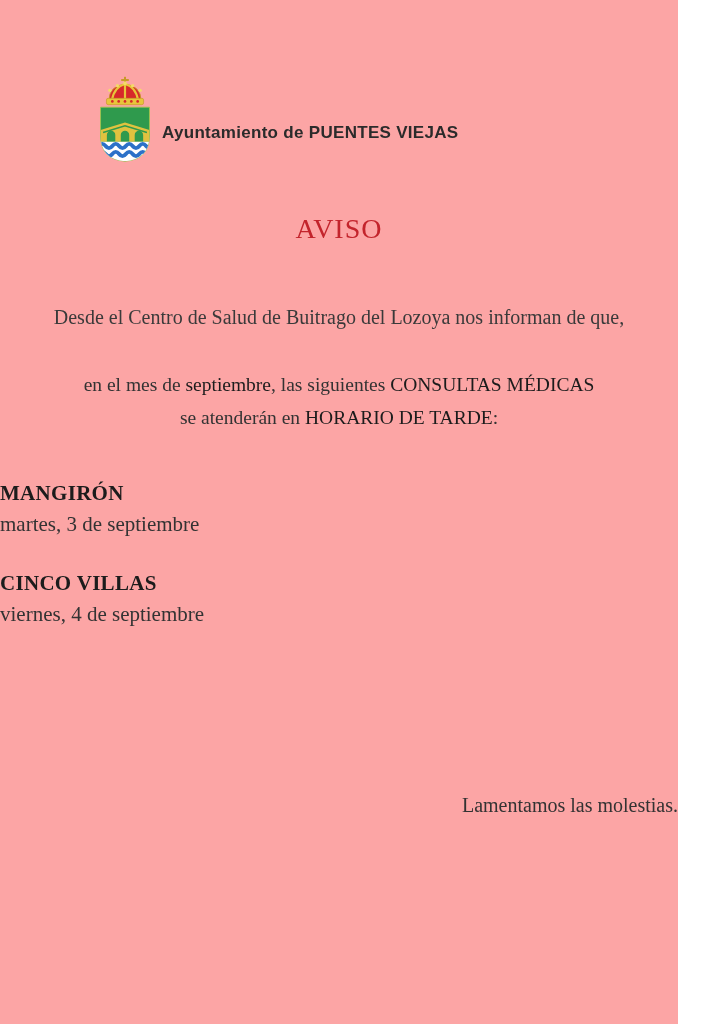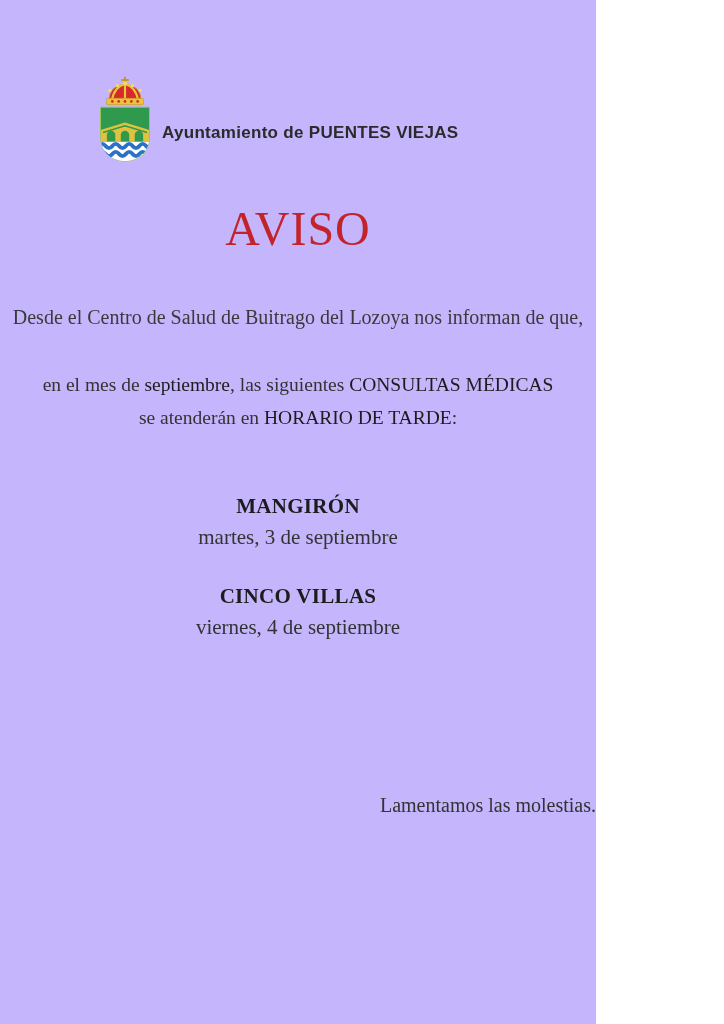--- a/index.html
+++ b/index.html
@@ -5,23 +5,23 @@
   * { margin: 0; padding: 0; box-sizing: border-box; }
   html, body { background: #ffffff; }
   body {
     font-family: "Liberation Serif", serif;
     width: 724px;
     height: 1024px;
     overflow: hidden;
   }
   .page {
     position: relative;
-    width: 596px;
+    width: 678px;
     height: 1024px;
-    background: #c4b5fd;
+    background: #fca5a5;
     padding-left: 41px;
   }
   
   .header {
     position: absolute;
     left: 98px;
     top: 74px;
     display: flex;
     align-items: flex-start;
     gap: 10px;
@@ -38,21 +38,21 @@
     white-space: nowrap;
   }
   
   .title {
     position: absolute;
     top: 203px;
     left: 0;
     width: 100%;
     text-align: center;
     font-weight: 400;
-    font-size: 48px;
+    font-size: 28px;
     letter-spacing: 1px;
     line-height: 52px;
   }
   
   .intro {
     position: absolute;
     top: 303px;
     left: 0;
     width: 100%;
     text-align: center;
@@ -68,24 +68,24 @@
     width: 100%;
     text-align: center;
     font-size: 19.5px;
     line-height: 33px;
     color: #333333;
   }
   .paragraph b { color: #1c1c1c; font-weight: 400; }
   
   .sections {
     position: absolute;
-    top: 491px;
+    top: 478px;
     left: 0;
     width: 100%;
-    text-align: center;
+    text-align: left;
   }
   .section { margin-bottom: 28px; }
   .section .loc {
     font-weight: 700;
     font-size: 21px;
     line-height: 31px;
     color: #1c1c1c;
     letter-spacing: 0.3px;
   }
   .section .date {

